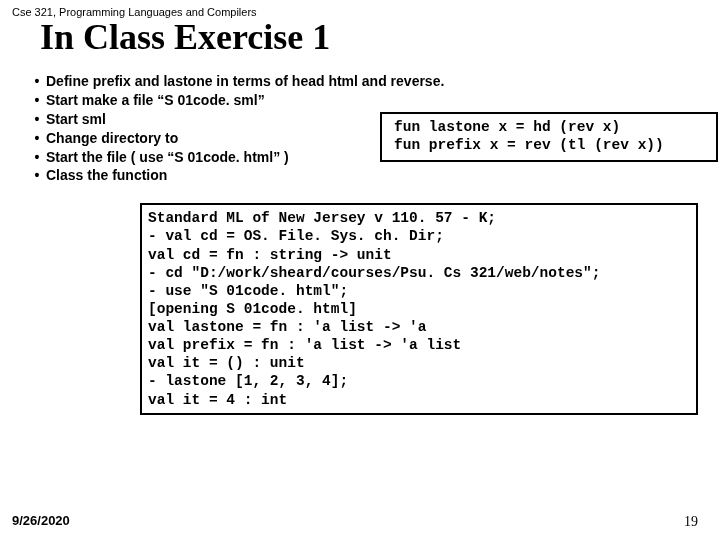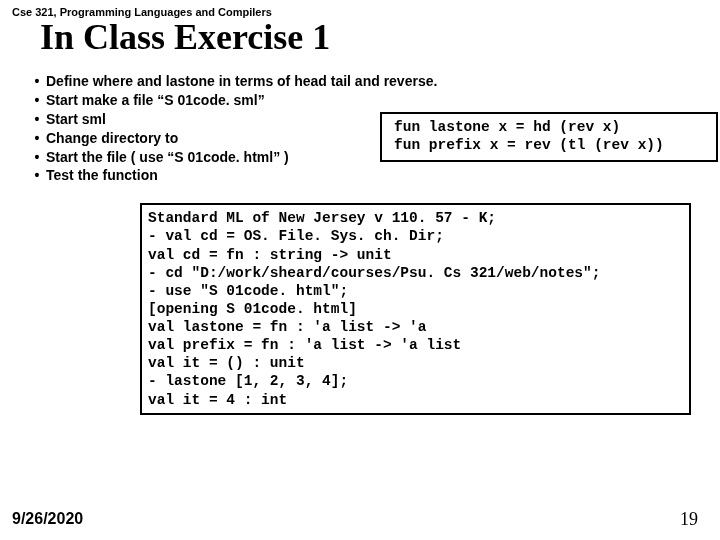--- a/index.html
+++ b/index.html
@@ -8,21 +8,21 @@
     width: 720px;
     height: 540px;
     background: #fff;
     font-family: Arial, Helvetica, sans-serif;
     color: #000;
     position: relative;
     overflow: hidden;
   }
   .header {
     font-size: 11px;
-    font-weight: bold;
+    font-weight: normal;
     padding: 6px 0 0 12px;
   }
   .title {
     font-family: "Times New Roman", Times, serif;
     font-size: 36px;
     font-weight: bold;
     text-align: left;
     margin-top: -2px;
     margin-left: 40px;
   }
@@ -60,71 +60,71 @@
     line-height: 1.25;
     white-space: pre;
   }
   .codebox2 {
     margin: 18px 0 0 140px;
     width: 540px;
     border: 2px solid #000;
     font-family: "Courier New", Courier, monospace;
     font-size: 14.5px;
     font-weight: bold;
-    padding: 4px 1px 4px 6px;
+    padding: 4px 8px 4px 6px;
     line-height: 1.25;
     white-space: pre;
   }
   .footer-date {
     position: absolute;
     left: 12px;
     bottom: 12px;
-    font-size: 16px;
+    font-size: 13px;
     font-weight: bold;
     font-family: Arial, Helvetica, sans-serif;
   }
   .footer-page {
     position: absolute;
     right: 22px;
     bottom: 10px;
-    font-size: 18px;
+    font-size: 14px;
     font-family: "Times New Roman", Times, serif;
   }
 </style>
 </head>
 <body>
 
 <div class="header">Cse 321, Programming Languages and Compilers</div>
 
 <div class="title">In Class Exercise 1</div>
 
 <div class="bullets" id="bullet-list">
     <div class="row">
       <div class="dot">•</div>
-      <div class="txt">Define where and lastone in terms of head tail and reverse.</div>
+      <div class="txt">Define prefix and lastone in terms of head html and reverse.</div>
     </div>
     <div class="row">
       <div class="dot">•</div>
       <div class="txt">Start make a file “S 01code. sml”</div>
     </div>
     <div class="row">
       <div class="dot">•</div>
       <div class="txt">Start sml</div>
     </div>
     <div class="row">
       <div class="dot">•</div>
       <div class="txt">Change directory to</div>
     </div>
     <div class="row">
       <div class="dot">•</div>
       <div class="txt">Start the file ( use “S 01code. html” )</div>
     </div>
     <div class="row">
       <div class="dot">•</div>
-      <div class="txt">Test the function</div>
+      <div class="txt">Class the function</div>
     </div>
   </div>
 
 <div class="codebox1">fun lastone x = hd (rev x)
 fun prefix x = rev (tl (rev x))</div>
 
 <div class="codebox2">Standard ML of New Jersey v 110. 57 - K;
 - val cd = OS. File. Sys. ch. Dir;
 val cd = fn : string -&gt; unit
 - cd "D:/work/sheard/courses/Psu. Cs 321/web/notes";

